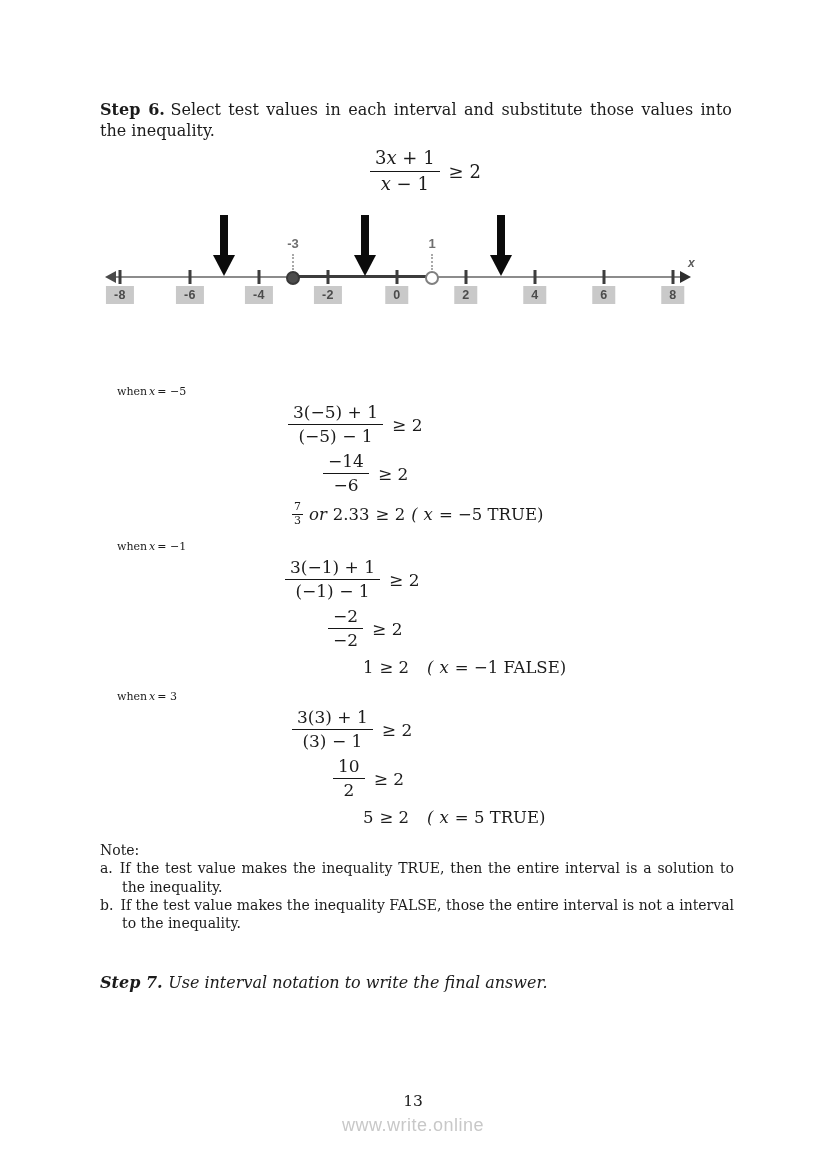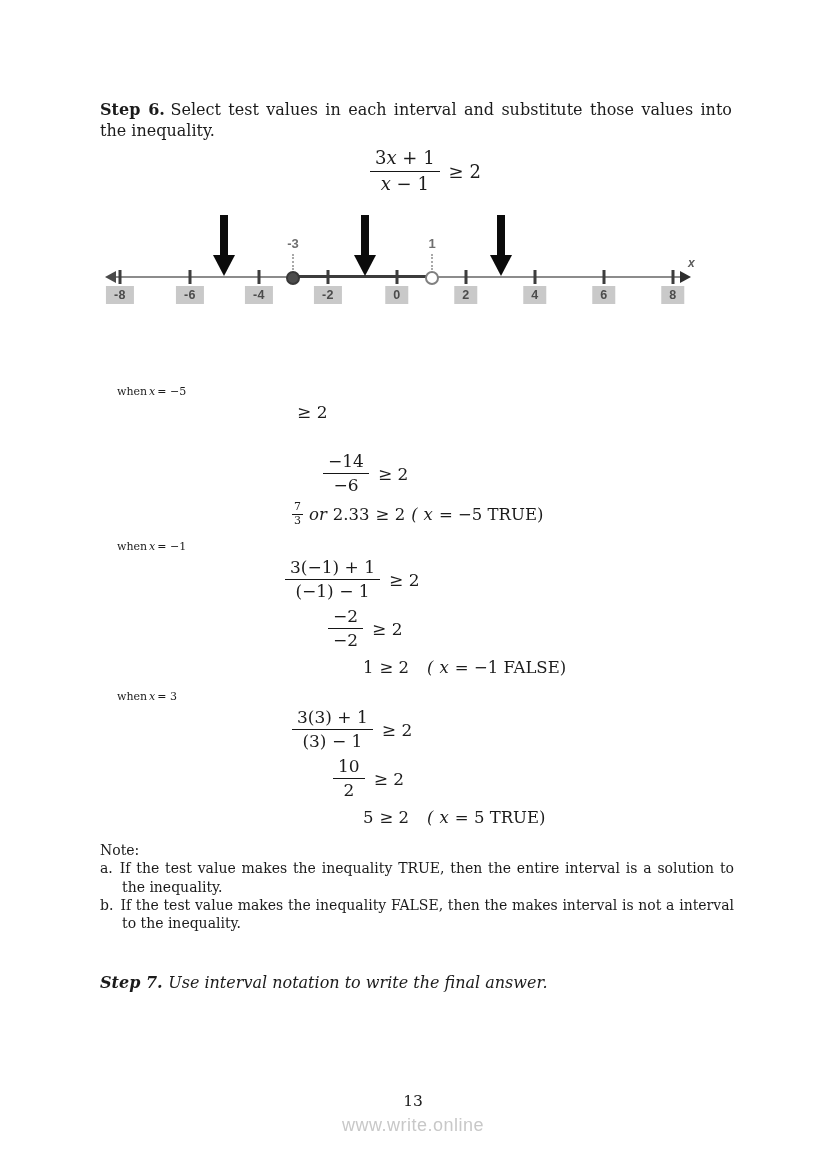--- a/index.html
+++ b/index.html
@@ -145,20 +145,24 @@
       <div class="shaft"></div>
       <div class="head"></div>
     </div>
 
     <span class="xlab">x</span>
   </div>
 
   <div class="when" style="top:385px;"><span>when</span><span class="it">x</span><span>= −5</span></div>
 
   <div class="eqrow" style="left:288px;top:402px;">
+    <span class="frac">
+      <span class="num">3(−5) + 1</span>
+      <span class="den">(−5) − 1</span>
+    </span>
     <span class="rel">≥ 2</span>
   </div>
 
   <div class="eqrow" style="left:323px;top:451px;">
     <span class="frac">
       <span class="num">−14</span>
       <span class="den">−6</span>
     </span>
     <span class="rel">≥ 2</span>
   </div>
@@ -224,21 +228,21 @@
     <span>5</span>
     <span>≥ 2</span>
     <span class="it gapL">(</span>
     <span class="it">x</span>
     <span>= 5 TRUE)</span>
   </div>
 
   <div class="note">
     <p>Note:</p>
     <p class="note-item"><span class="marker">a.</span><span>If the test value makes the inequality </span><b>TRUE</b><span>, then the entire interval is a </span><b>solution</b><span> to the inequality.</span></p>
-    <p class="note-item"><span class="marker">b.</span><span>If the test value makes the inequality </span><b>FALSE</b><span>, then the makes interval is </span><b>not a interval</b><span> to the inequality.</span></p>
+    <p class="note-item"><span class="marker">b.</span><span>If the test value makes the inequality </span><b>FALSE</b><span>, those the entire interval is </span><b>not a interval</b><span> to the inequality.</span></p>
   </div>
 
   <p class="para" style="top:972px;font-style:italic;"><span class="lbl">Step 7.</span><span>Use interval notation to write the final answer.</span></p>
 
 
   <div class="pagenum">13</div>
   <div class="watermark">www.write.online</div>
 
 </div>
 

